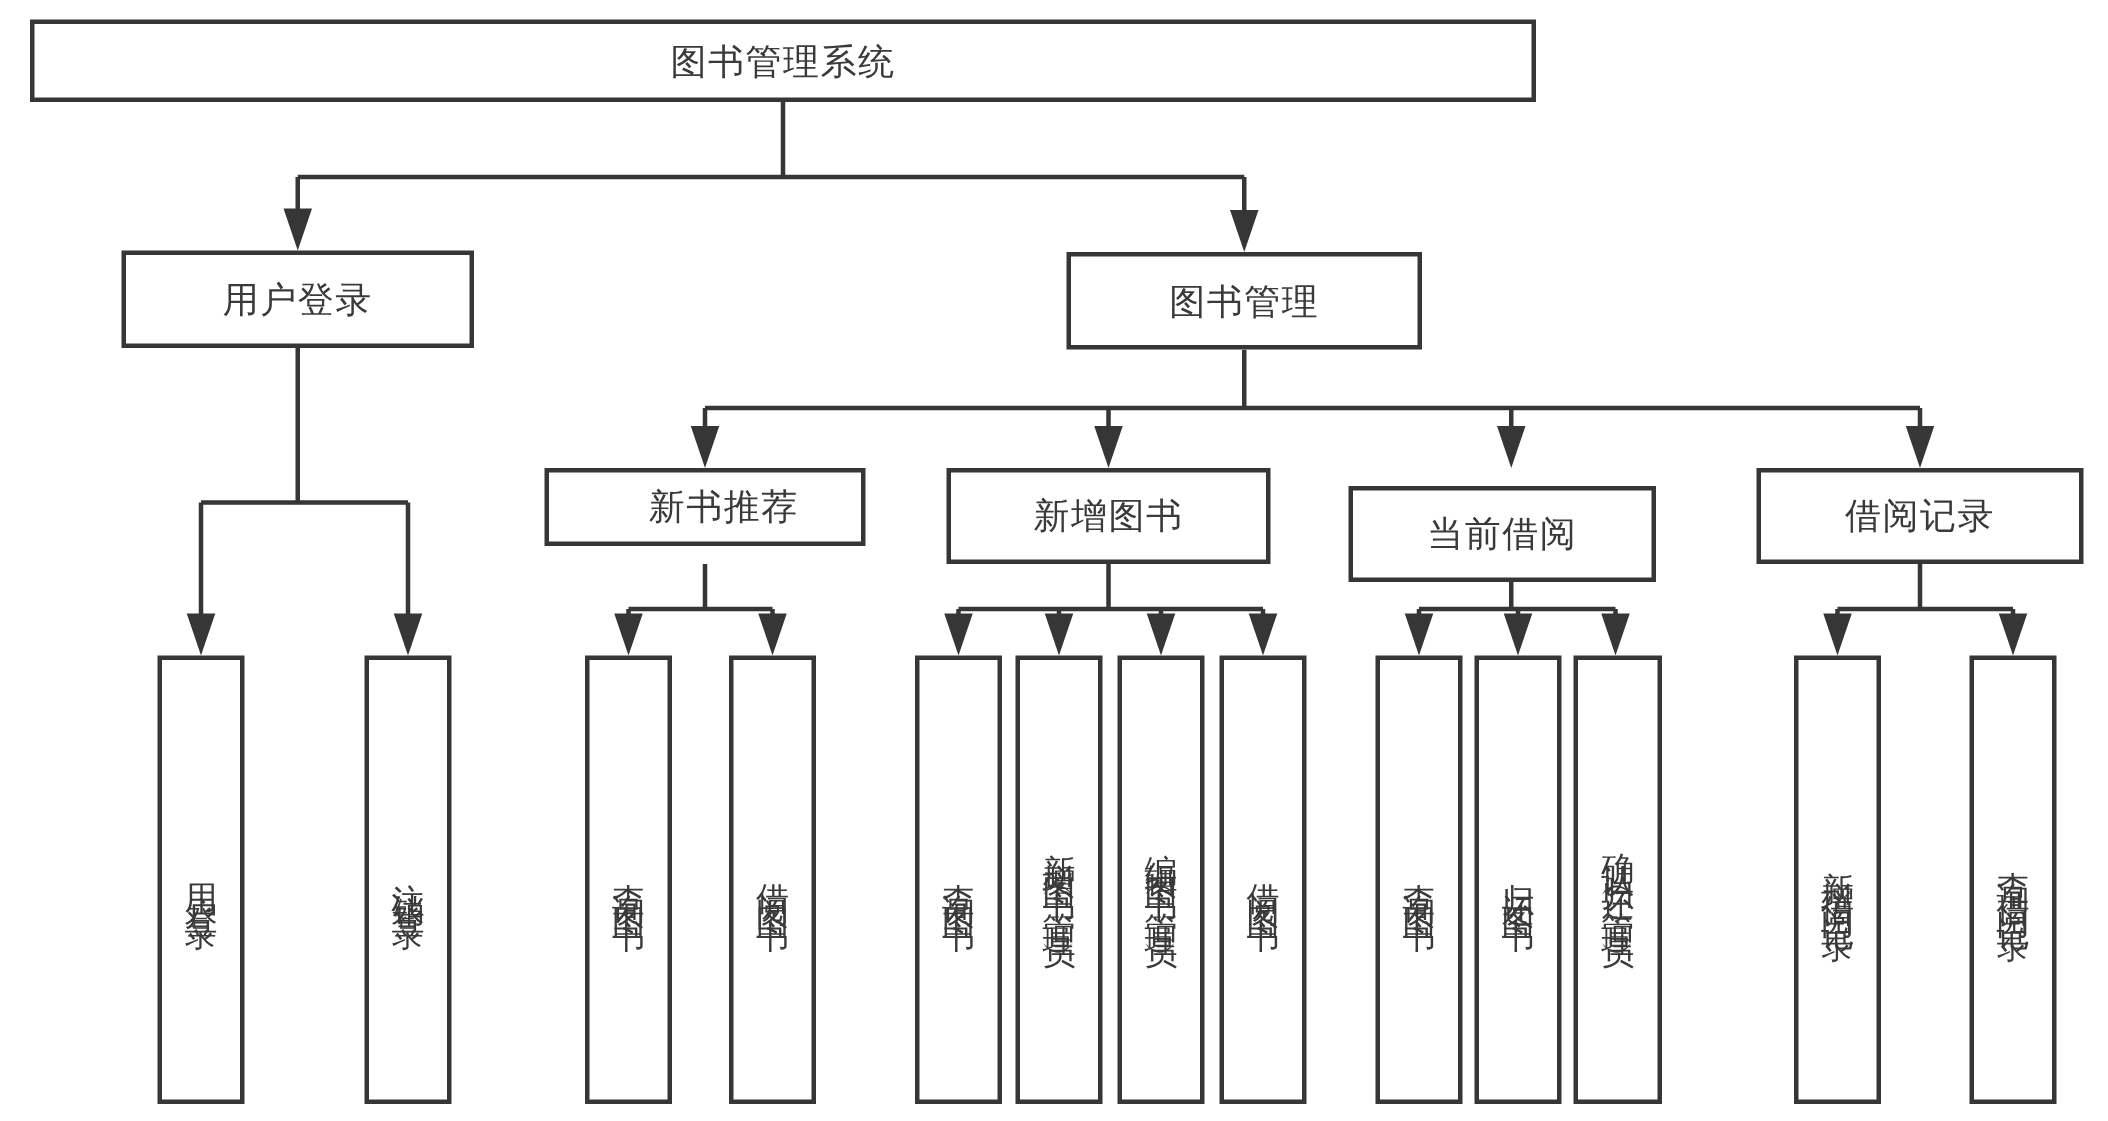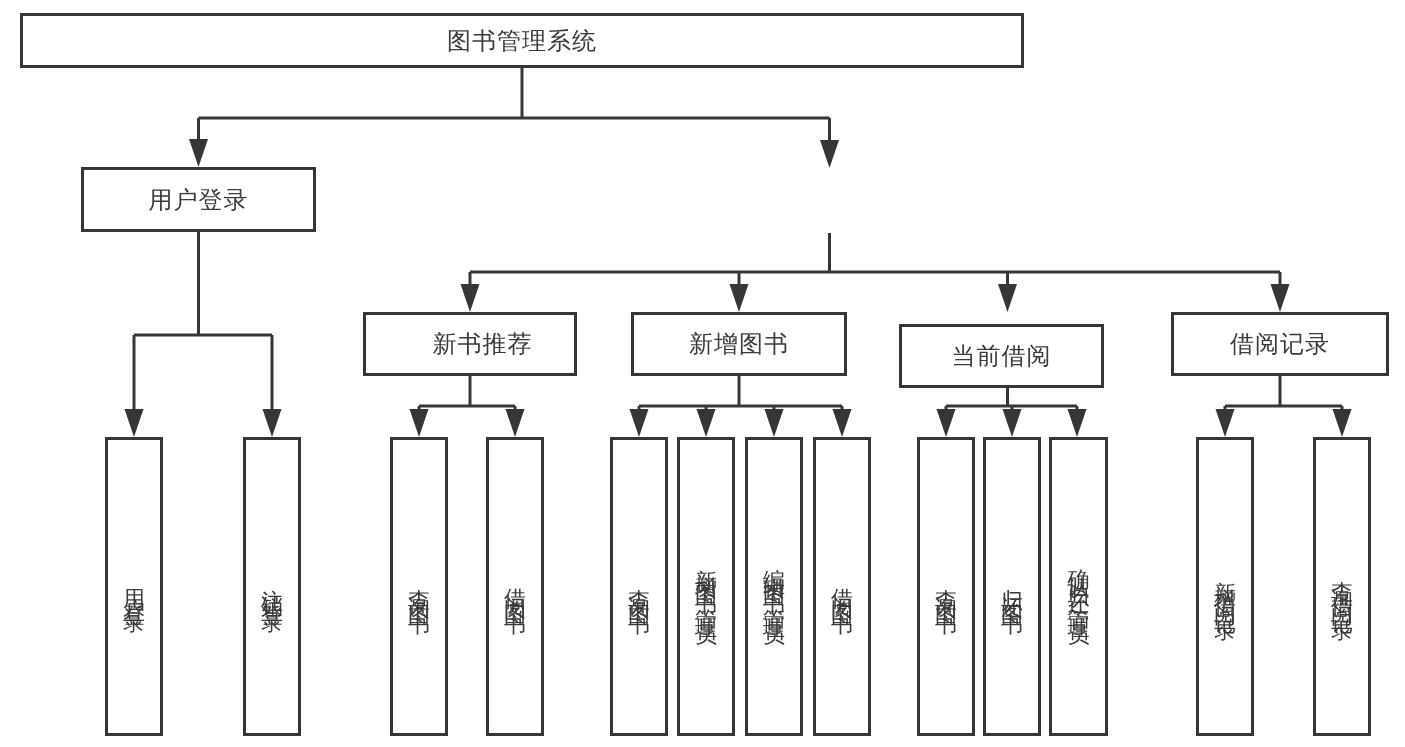--- a/index.html
+++ b/index.html
@@ -87,22 +87,23 @@
       M936.5 409 L955.5 409 L946 437 Z
       M1002.5 409 L1021.5 409 L1012 437 Z
       M1067.5 409 L1086.5 409 L1077 437 Z
       M1215.5 409 L1234.5 409 L1225 437 Z
       M1332.5 409 L1351.5 409 L1342 437 Z"></path>
   </svg>
 
   <div class="node h-node" style="left:20px;top:13px;width:1004px;height:55px;">图书管理系统</div>
 
   <div class="node h-node" style="left:81px;top:167px;width:235px;height:65px;">用户登录</div>
+  <div class="node h-node" style="left:711px;top:168px;width:237px;height:65px;">图书管理</div>
 
-  <div class="node h-node" style="left:363px;top:312px;width:214px;height:64px;padding-left:25px;">新书推荐</div>
+  <div class="node h-node" style="left:363px;top:312px;width:214px;height:52px;padding-left:25px;">新书推荐</div>
   <div class="node h-node" style="left:631px;top:312px;width:216px;height:64px;">新增图书</div>
   <div class="node h-node" style="left:899px;top:324px;width:205px;height:64px;">当前借阅</div>
   <div class="node h-node" style="left:1171px;top:312px;width:218px;height:64px;">借阅记录</div>
 
   <div class="node leaf" style="left:105px;top:437px;width:58px;height:299px;">用户登录</div>
   <div class="node leaf" style="left:243px;top:437px;width:58px;height:299px;">注销登录</div>
 
   <div class="node leaf" style="left:390px;top:437px;width:58px;height:299px;">查询图书</div>
   <div class="node leaf" style="left:486px;top:437px;width:58px;height:299px;">借阅图书</div>
 

